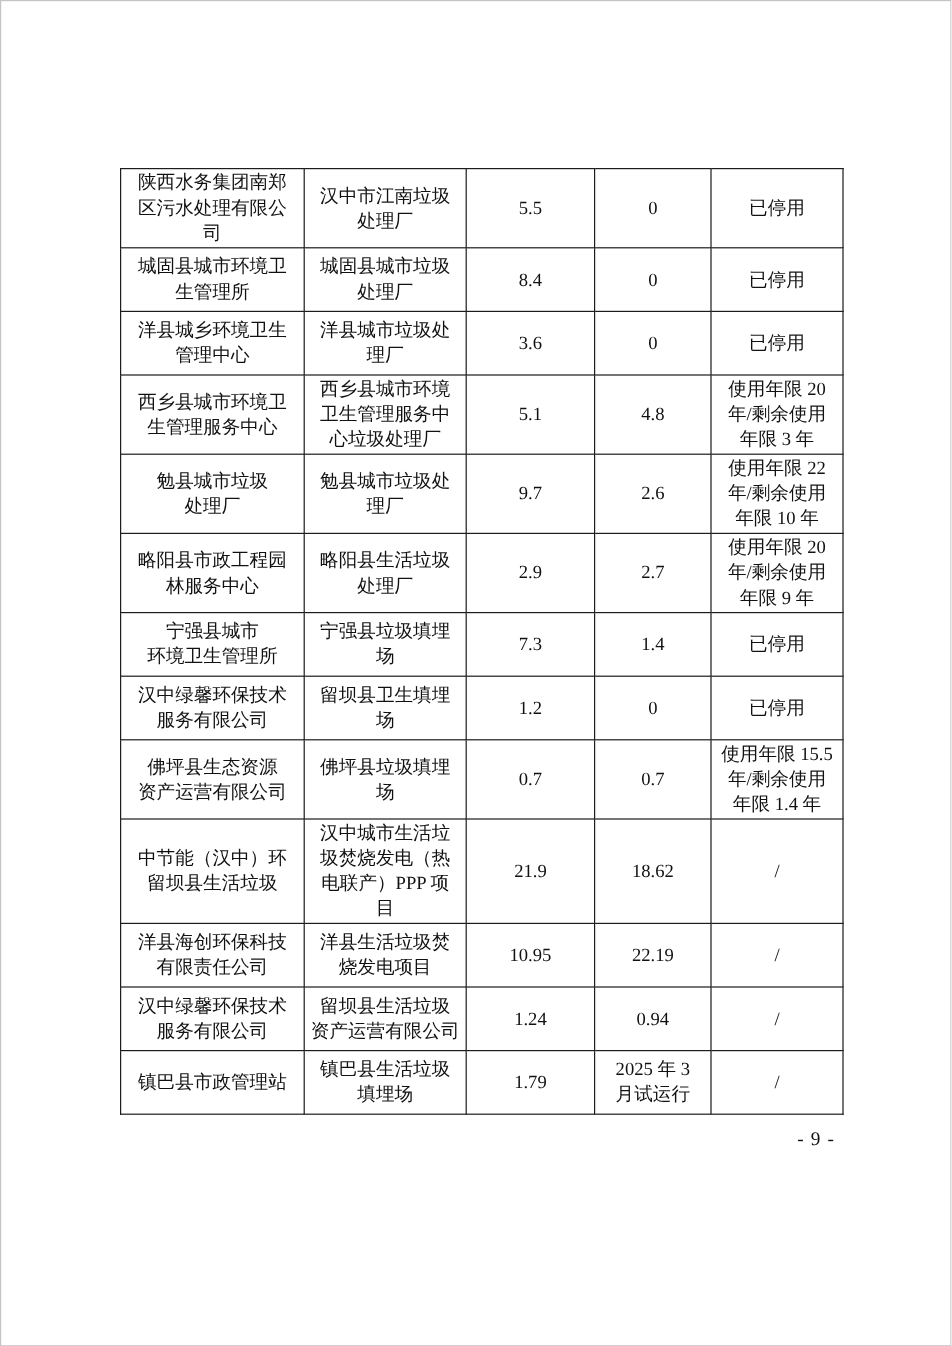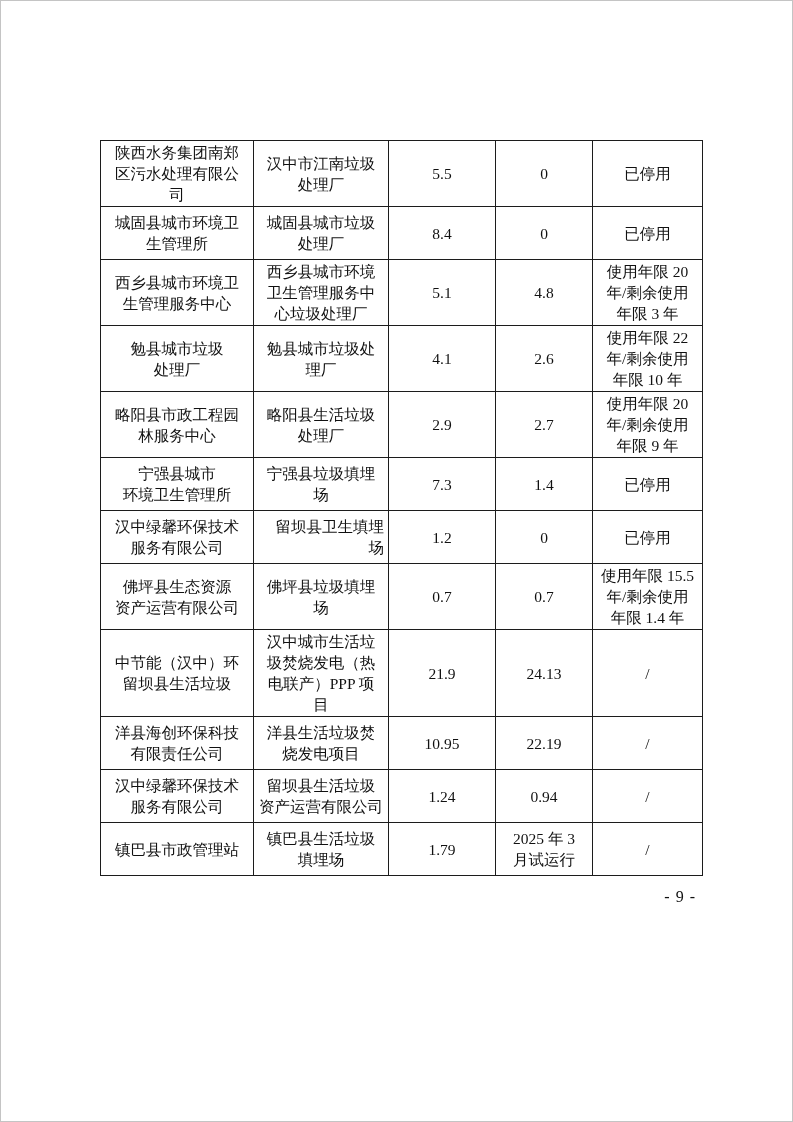--- a/index.html
+++ b/index.html
@@ -71,37 +71,46 @@
         <tr>
           <td>城固县城市环境卫
 生管理所</td>
           <td>城固县城市垃圾
 处理厂</td>
           <td>8.4</td>
           <td>0</td>
           <td>已停用</td>
         </tr>
         <tr>
+          <td>洋县城乡环境卫生
+管理中心</td>
+          <td>洋县城市垃圾处
+理厂</td>
+          <td>3.6</td>
+          <td>0</td>
+          <td>已停用</td>
+        </tr>
+        <tr>
           <td>西乡县城市环境卫
 生管理服务中心</td>
           <td>西乡县城市环境
 卫生管理服务中
 心垃圾处理厂</td>
           <td>5.1</td>
           <td>4.8</td>
           <td>使用年限 20
 年/剩余使用
 年限 3 年</td>
         </tr>
         <tr>
           <td>勉县城市垃圾
 处理厂</td>
           <td>勉县城市垃圾处
 理厂</td>
-          <td>4.1</td>
+          <td>9.7</td>
           <td>2.6</td>
           <td>使用年限 22
 年/剩余使用
 年限 10 年</td>
         </tr>
         <tr>
           <td>略阳县市政工程园
 林服务中心</td>
           <td>略阳县生活垃圾
 处理厂</td>
@@ -116,21 +125,21 @@
 环境卫生管理所</td>
           <td>宁强县垃圾填埋
 场</td>
           <td>7.3</td>
           <td>1.4</td>
           <td>已停用</td>
         </tr>
         <tr>
           <td>汉中绿馨环保技术
 服务有限公司</td>
-          <td style="text-align: right;">留坝县卫生填埋
+          <td style="text-align: center;">留坝县卫生填埋
 场</td>
           <td>1.2</td>
           <td>0</td>
           <td>已停用</td>
         </tr>
         <tr>
           <td>佛坪县生态资源
 资产运营有限公司</td>
           <td>佛坪县垃圾填埋
 场</td>
@@ -141,21 +150,21 @@
 年限 1.4 年</td>
         </tr>
         <tr>
           <td>中节能（汉中）环
 留坝县生活垃圾</td>
           <td>汉中城市生活垃
 圾焚烧发电（热
 电联产）PPP 项
 目</td>
           <td>21.9</td>
-          <td>24.13</td>
+          <td>18.62</td>
           <td>/</td>
         </tr>
         <tr>
           <td>洋县海创环保科技
 有限责任公司</td>
           <td>洋县生活垃圾焚
 烧发电项目</td>
           <td>10.95</td>
           <td>22.19</td>
           <td>/</td>

